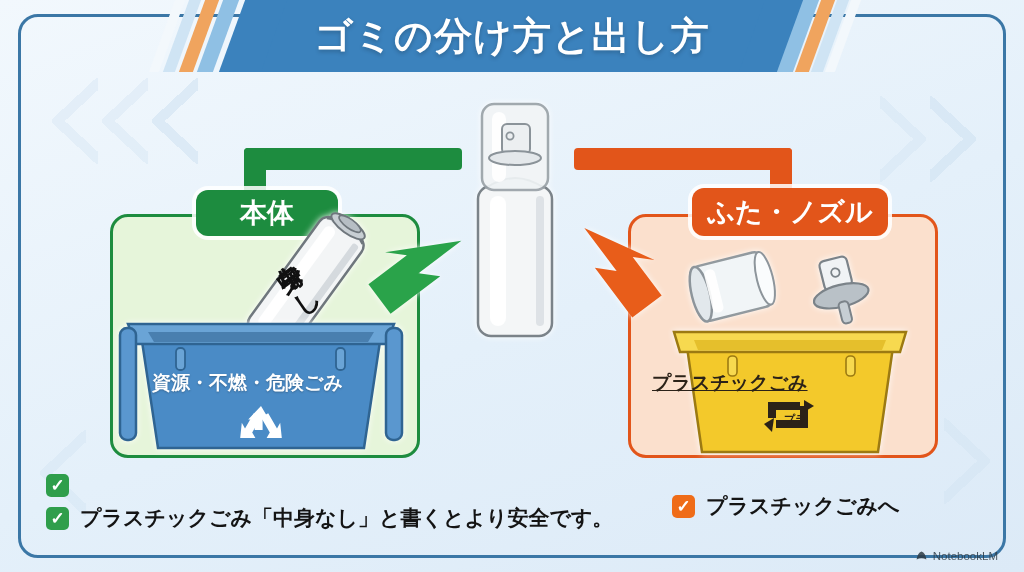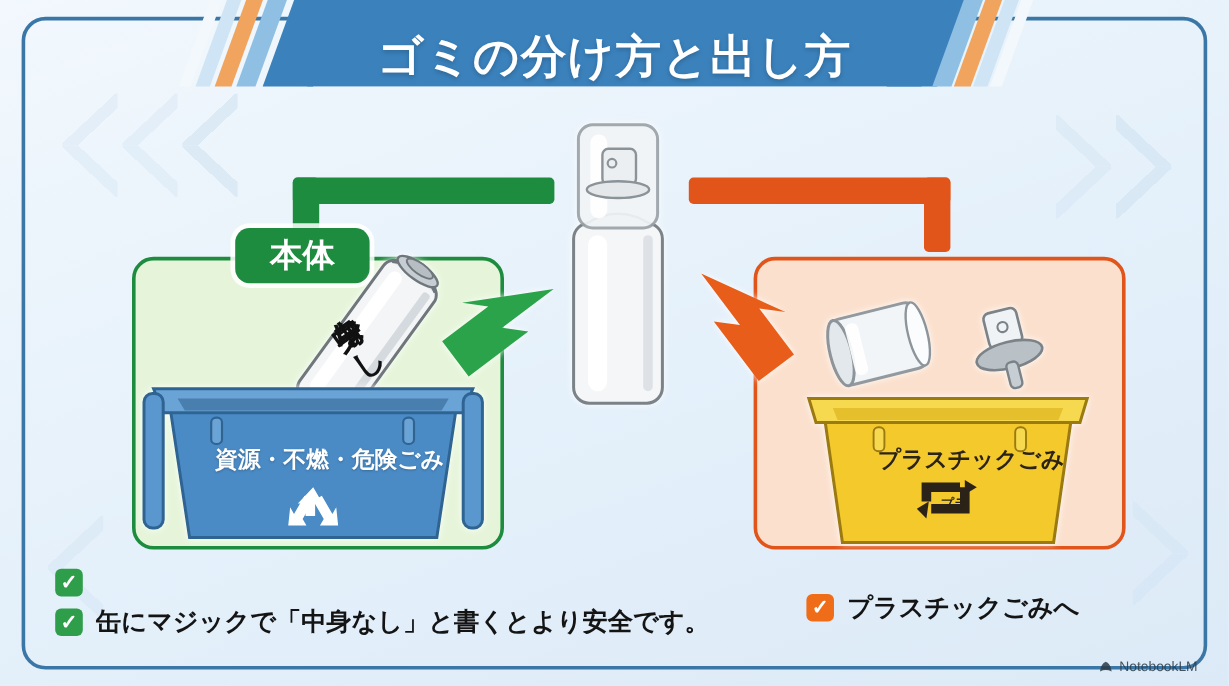--- a/index.html
+++ b/index.html
@@ -36,21 +36,21 @@
   .L3 { left:192px; width:14px; background:#f0a45e; }
   .L4 { left:176px; width:12px; background:#cfe4f4; }
   .L5 { left:162px; width:10px; background:#f3f8fc; }
   
   .R1 { left:752px; width:42px; background:#3b82bd; }
   .R2 { left:790px; width:16px; background:#8fc0e4; }
   .R3 { left:808px; width:14px; background:#f0a45e; }
   .R4 { left:824px; width:12px; background:#cfe4f4; }
   .R5 { left:838px; width:10px; background:#f3f8fc; }
 
-  .title { position:absolute; left:0; top:11px; width:1024px; height:72px;
+  .title { position:absolute; left:0; top:0; width:1024px; height:72px;
            display:flex; align-items:center; justify-content:center;
            color:#ffffff; font-size:38px; font-weight:bold; letter-spacing:1px;
            text-shadow:0 2px 4px rgba(0,0,0,.22); }
 
   
   .pipe { position:absolute; }
   .pipe-green-h { left:244px; top:148px; width:218px; height:22px; background:#1d8c3f; border-radius:4px; }
   .pipe-green-v { left:244px; top:148px; width:22px; height:62px; background:#1d8c3f; border-radius:4px; }
   .pipe-orng-h { left:574px; top:148px; width:218px; height:22px; background:#e2551a; border-radius:4px; }
   .pipe-orng-v { left:770px; top:148px; width:22px; height:62px; background:#e2551a; border-radius:4px; }
@@ -62,28 +62,28 @@
   .panel { position:absolute; border-radius:18px; }
   .panel-green { left:110px; top:214px; width:310px; height:244px;
                  background:#e6f5da; border:3px solid #1d8c3f; }
   .panel-orange { left:628px; top:214px; width:310px; height:244px;
                   background:#fbe0cd; border:3px solid #e2551a; }
 
   
   .pill { position:absolute; display:flex; align-items:center; justify-content:center;
           color:#fff; font-weight:bold; border-radius:12px;
           box-shadow:0 0 0 4px rgba(255,255,255,.85); }
-  .pill-green { left:196px; top:190px; width:112px; height:46px; background:#1d8c3f; font-size:27px; }
+  .pill-green { left:196px; top:190px; width:142px; height:46px; background:#1d8c3f; font-size:27px; }
   .pill-orange { left:692px; top:188px; width:196px; height:48px; background:#e2551a; font-size:27px; }
 
   
-  .bin-cap { position:absolute; text-align:right; font-weight:bold; }
+  .bin-cap { position:absolute; text-align:left; font-weight:bold; }
   .cap-blue { left:152px; top:370px; width:218px; color:#ffffff; font-size:19px;
               text-shadow:0 1px 2px rgba(0,0,0,.25); }
-  .cap-yellow { left:687px; top:370px; width:200px; color:#2b2218; font-size:19px; }
+  .cap-yellow { left:652px; top:370px; width:200px; color:#2b2218; font-size:19px;text-decoration:underline; }
 
   
   .can-text { position:absolute; left:272px; top:244px;
               font-size:26px; font-weight:bold; color:#111;
               writing-mode:vertical-rl; letter-spacing:1px;
               transform:rotate(-36deg); transform-origin:center; }
 
   
   .check-list { position:absolute; }
   .cl-left { left:46px; top:474px; }
@@ -152,20 +152,21 @@
   </svg>
 
   <svg class="arrow" style="left:356px; top:228px;" width="108" height="96" viewBox="0 0 108 96">
     <path d="M100 6 L62 44 L84 44 L40 88 L14 62 L48 28 L26 28 Z" transform="rotate(8 54 48)" fill="#2aa34a"></path>
   </svg>
   <svg class="arrow" style="left:570px; top:228px;" width="108" height="96" viewBox="0 0 108 96">
     <path d="M100 6 L62 44 L84 44 L40 88 L14 62 L48 28 L26 28 Z" transform="rotate(8 54 48) scale(-1,1) translate(-108,0)" fill="#e85d1a"></path>
   </svg>
 
   <div class="pill pill-green">本体</div>
+  <div class="pill pill-orange">ふた・ノズル</div>
 
   <svg class="arrow" style="left:226px; top:198px;" width="150" height="176" viewBox="0 0 150 176">
     <g transform="rotate(36 75 88)">
       <rect x="52" y="14" width="52" height="140" rx="11" fill="#f3f5f6" stroke="#6f777d" stroke-width="2.5"></rect>
       <rect x="60" y="22" width="12" height="122" rx="6" fill="#ffffff" opacity=".95"></rect>
       <rect x="92" y="22" width="7" height="122" rx="3" fill="#cdd3d8" opacity=".8"></rect>
       <path d="M56 18 q22 -13 44 0" fill="#e3e7ea" stroke="#6f777d" stroke-width="2"></path>
       <ellipse cx="78" cy="12" rx="20" ry="7" fill="#c7ced3" stroke="#6f777d" stroke-width="2"></ellipse>
       <ellipse cx="78" cy="9" rx="13" ry="4.5" fill="#b6bec4" stroke="#6f777d" stroke-width="1.6"></ellipse>
     </g>
@@ -220,21 +221,21 @@
     </g>
   </svg>
   <div class="bin-cap cap-yellow">プラスチックごみ</div>
 
   <div class="check-list cl-left">
     <div class="check-row">
       <div class="box box-green">✓</div>
     </div>
     <div class="check-row">
       <div class="box box-green">✓</div>
-      <span class="ctext">缶にマジックで「中身なし」と書くとより安全です。</span>
+      <span class="ctext">プラスチックごみ「中身なし」と書くとより安全です。</span>
     </div>
   </div>
 
   <div class="check-list cl-right">
     <div class="check-row">
       <div class="box box-orange">✓</div>
       <span class="ctext">プラスチックごみへ</span>
     </div>
   </div>
 

